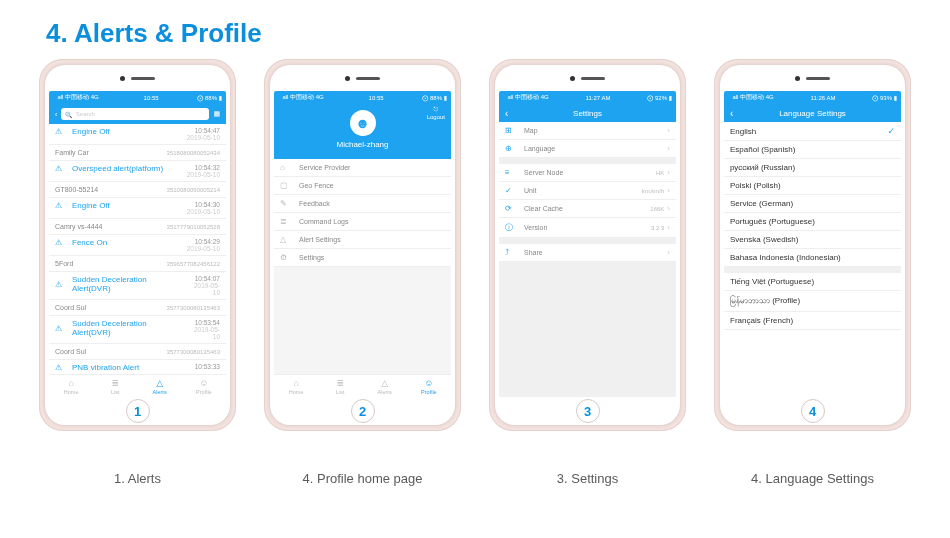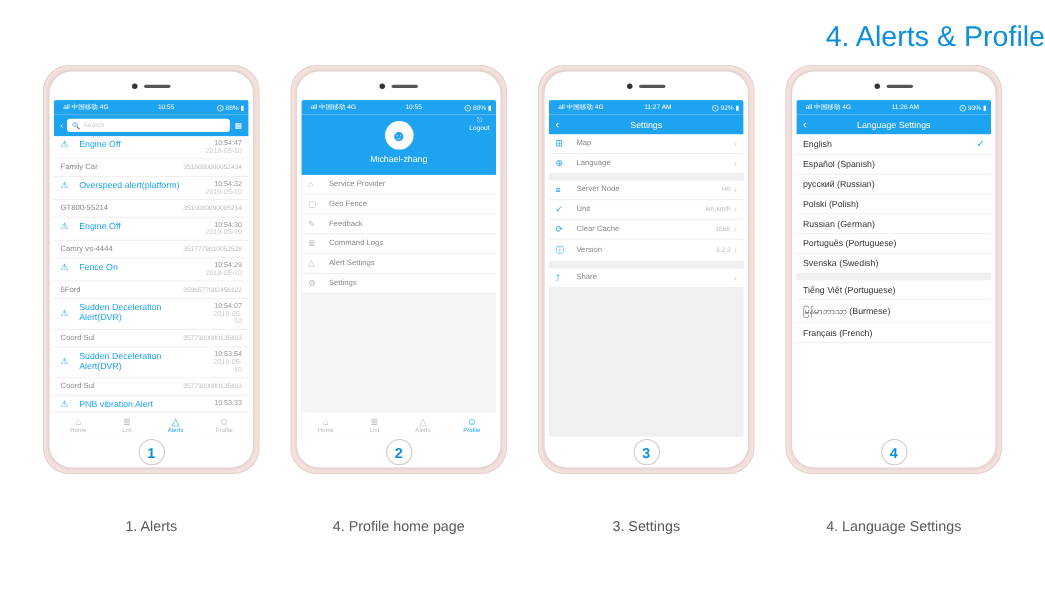--- a/index.html
+++ b/index.html
@@ -7,22 +7,21 @@
     font-family: -apple-system, "Helvetica Neue", Arial, sans-serif;
     background: #fff;
     width: 950px;
     height: 538px;
     overflow: hidden;
   }
   .title {
     color: #0b8fdc;
     font-size: 26px;
     padding: 18px 0 0 46px;
-    font-weight: 400;
-    text-align: right;
+    font-weight: 700;
   }
   .phones {
     display: flex;
     justify-content: space-around;
     padding: 10px 30px 0 30px;
     gap: 10px;
   }
   .phone-wrap {
     width: 200px;
     display: flex;
@@ -550,34 +549,37 @@
               <div class="row plain">
                 <span class="lab">Español (Spanish)</span>
               </div>
               <div class="row plain">
                 <span class="lab">русский (Russian)</span>
               </div>
               <div class="row plain">
                 <span class="lab">Polski (Polish)</span>
               </div>
               <div class="row plain">
-                <span class="lab">Russian (German)</span>
+                <span class="lab">Service (German)</span>
               </div>
               <div class="row plain">
                 <span class="lab">Português (Portuguese)</span>
               </div>
               <div class="row plain">
                 <span class="lab">Svenska (Swedish)</span>
               </div>
+              <div class="row plain">
+                <span class="lab">Bahasa Indonesia (Indonesian)</span>
+              </div>
               <div class="gap"></div>
               <div class="row plain">
                 <span class="lab">Tiếng Việt (Portuguese)</span>
               </div>
               <div class="row plain">
-                <span class="lab">မြန်မာဘာသာ (Burmese)</span>
+                <span class="lab">မြန်မာဘာသာ (Profile)</span>
               </div>
               <div class="row plain">
                 <span class="lab">Français (French)</span>
               </div>
             </div>
         </div>
         <div class="home-btn">
             <div class="home-circle">4</div>
           </div>
       </div>

